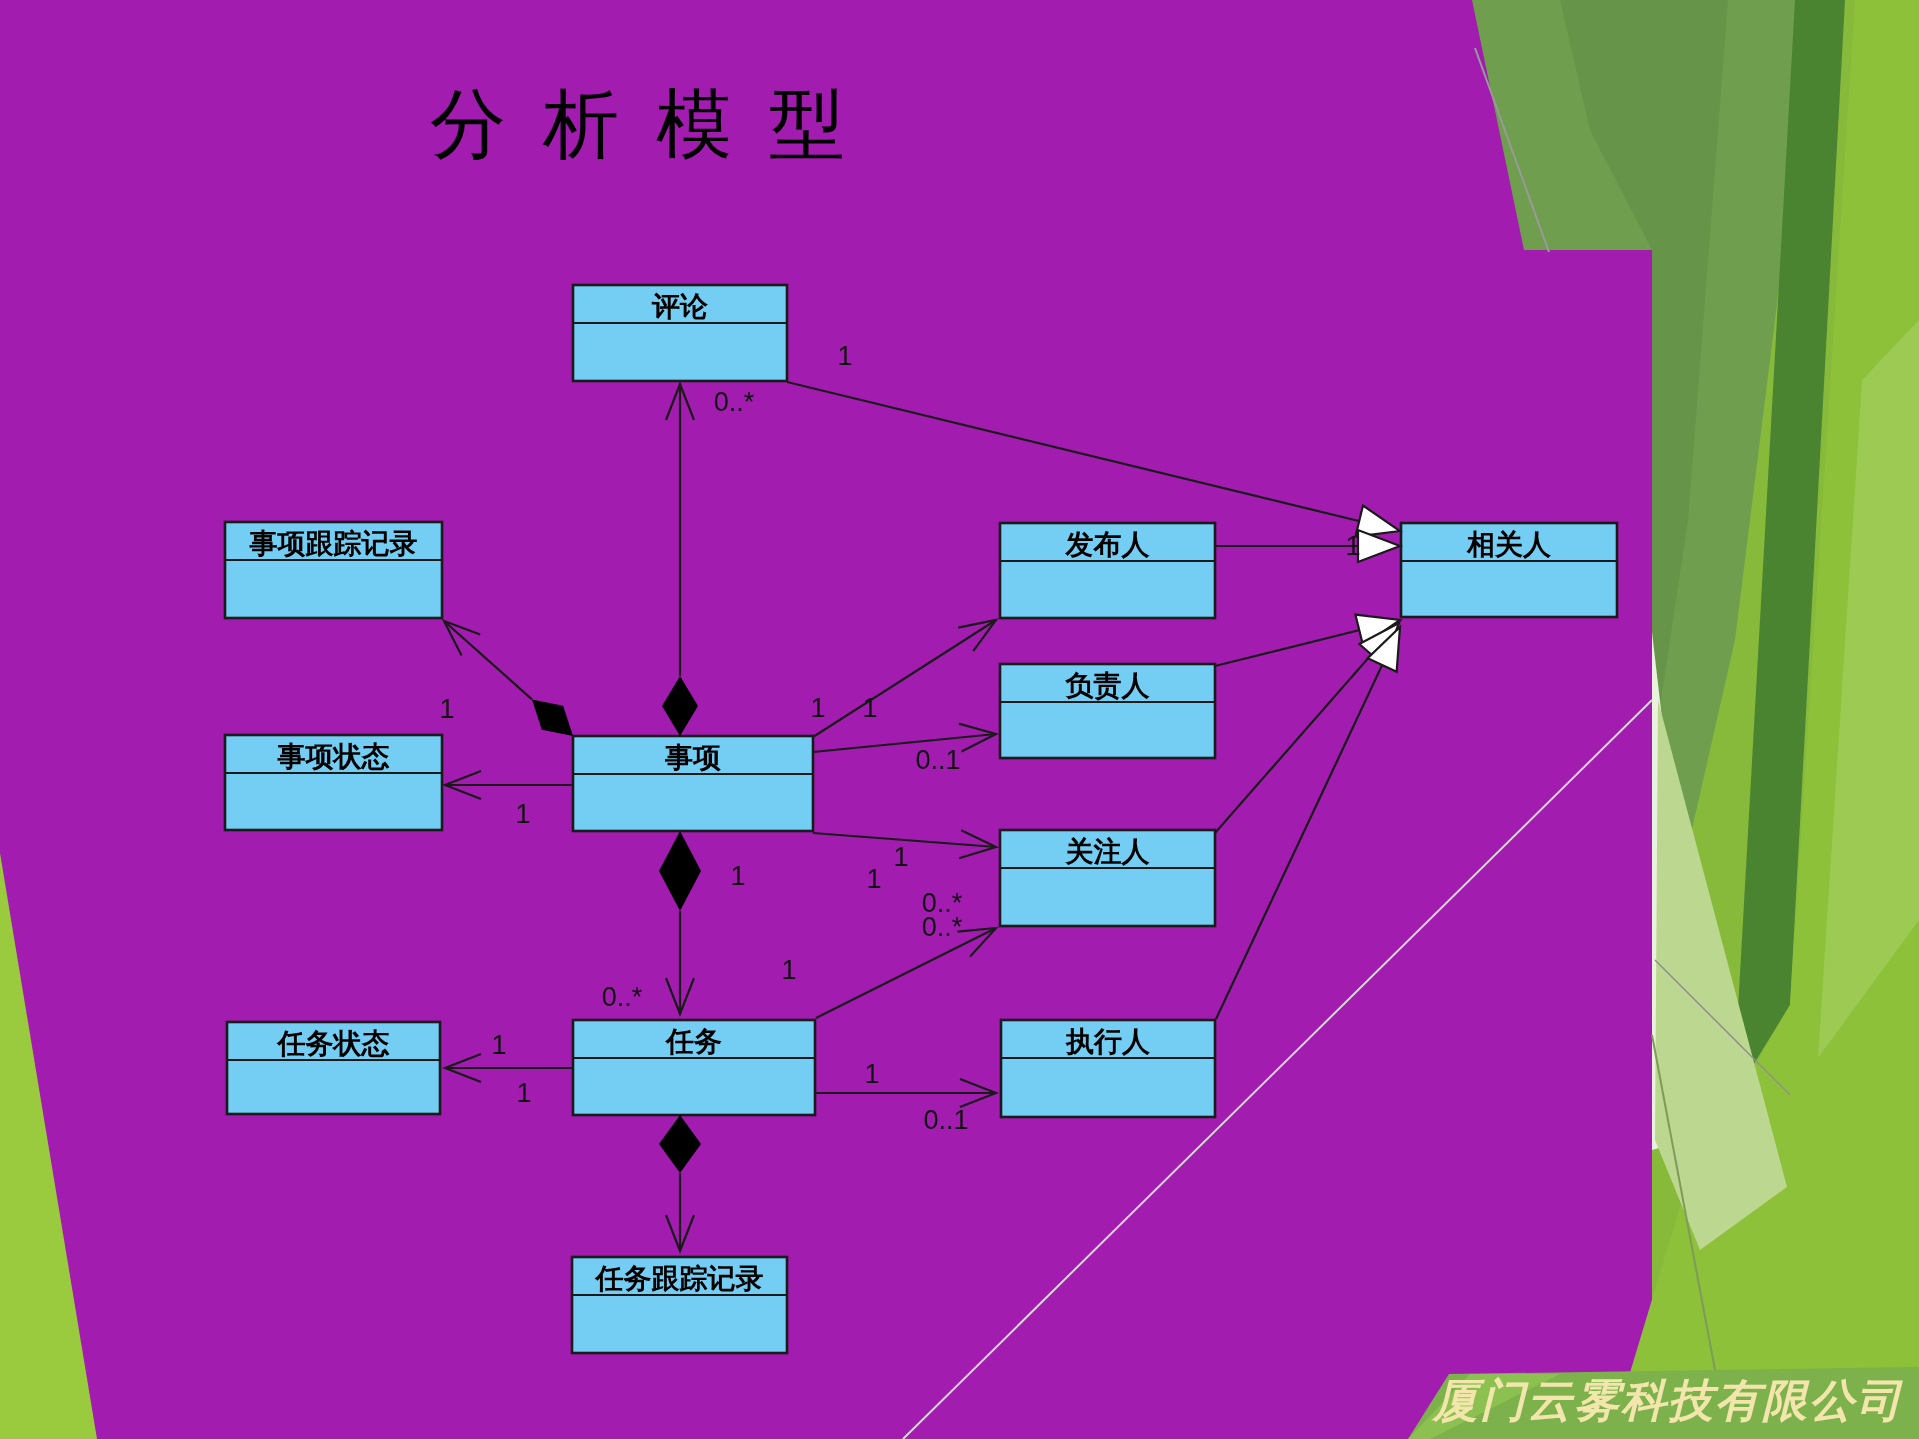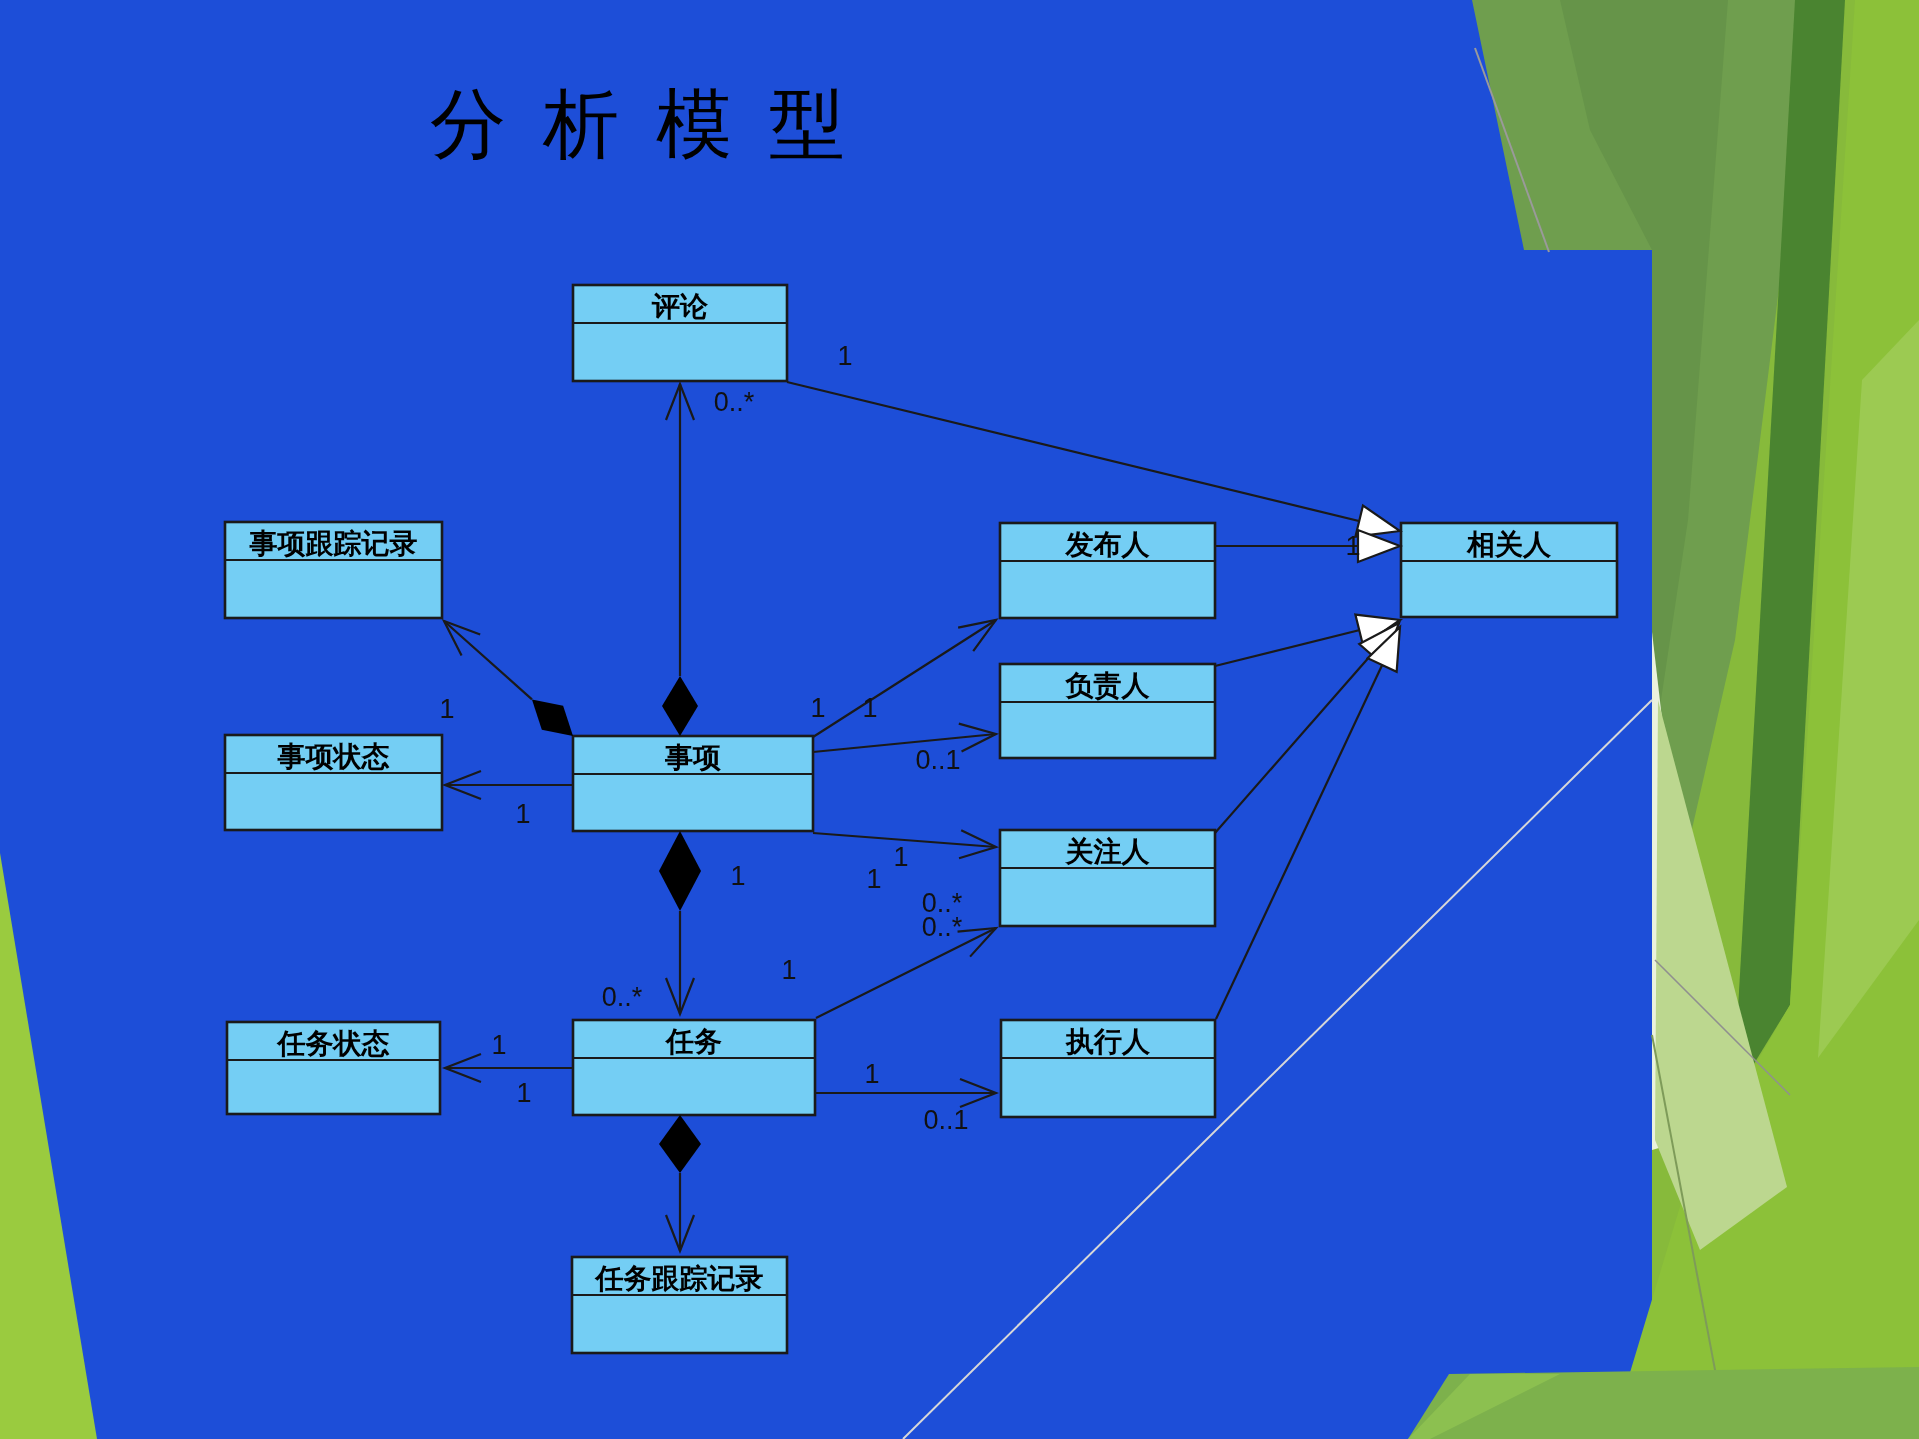--- a/index.html
+++ b/index.html
@@ -1,16 +1,16 @@
 <!DOCTYPE html>
 <html><head>
 <meta charset="utf-8">
 <style>
   html,body{margin:0;padding:0;background:#fff;}
-  .slide{position:relative;width:1919px;height:1439px;background:#1d4ed8;overflow:hidden;
+  .slide{position:relative;width:1919px;height:1439px;background:#a21caf;overflow:hidden;
          font-family:"Liberation Sans", sans-serif;}
   .decor,.uml{position:absolute;left:0;top:0;width:1919px;height:1439px;}
   .uml{z-index:2;}
   .title{position:absolute;left:430px;top:74px;z-index:3;
          font-family:"Liberation Serif", serif;font-size:76px;font-weight:400;
          letter-spacing:9px;color:#000;white-space:pre;}
   .watermark{position:absolute;right:16px;bottom:8px;z-index:6;
          font-family:"Liberation Serif", serif;font-style:italic;font-weight:bold;
          font-size:45px;letter-spacing:2px;color:#F3E6AC;}
 </style>
@@ -183,14 +183,15 @@
       <text x="789" y="970" text-anchor="middle" dominant-baseline="central" font-size="27" font-family="&quot;Liberation Sans&quot;, sans-serif" fill="#111">1</text>
       <text x="738" y="876" text-anchor="middle" dominant-baseline="central" font-size="27" font-family="&quot;Liberation Sans&quot;, sans-serif" fill="#111">1</text>
       <text x="622" y="997" text-anchor="middle" dominant-baseline="central" font-size="27" font-family="&quot;Liberation Sans&quot;, sans-serif" fill="#111">0..*</text>
       <text x="499" y="1045" text-anchor="middle" dominant-baseline="central" font-size="27" font-family="&quot;Liberation Sans&quot;, sans-serif" fill="#111">1</text>
       <text x="524" y="1093" text-anchor="middle" dominant-baseline="central" font-size="27" font-family="&quot;Liberation Sans&quot;, sans-serif" fill="#111">1</text>
       <text x="872" y="1074" text-anchor="middle" dominant-baseline="central" font-size="27" font-family="&quot;Liberation Sans&quot;, sans-serif" fill="#111">1</text>
       <text x="946" y="1120" text-anchor="middle" dominant-baseline="central" font-size="27" font-family="&quot;Liberation Sans&quot;, sans-serif" fill="#111">0..1</text>
       <text x="1353" y="546" text-anchor="middle" dominant-baseline="central" font-size="27" font-family="&quot;Liberation Sans&quot;, sans-serif" fill="#111">1</text>
     </svg>
 
+  <div class="watermark">厦门云雾科技有限公司</div>
 
 </div>
 
 </body></html>

